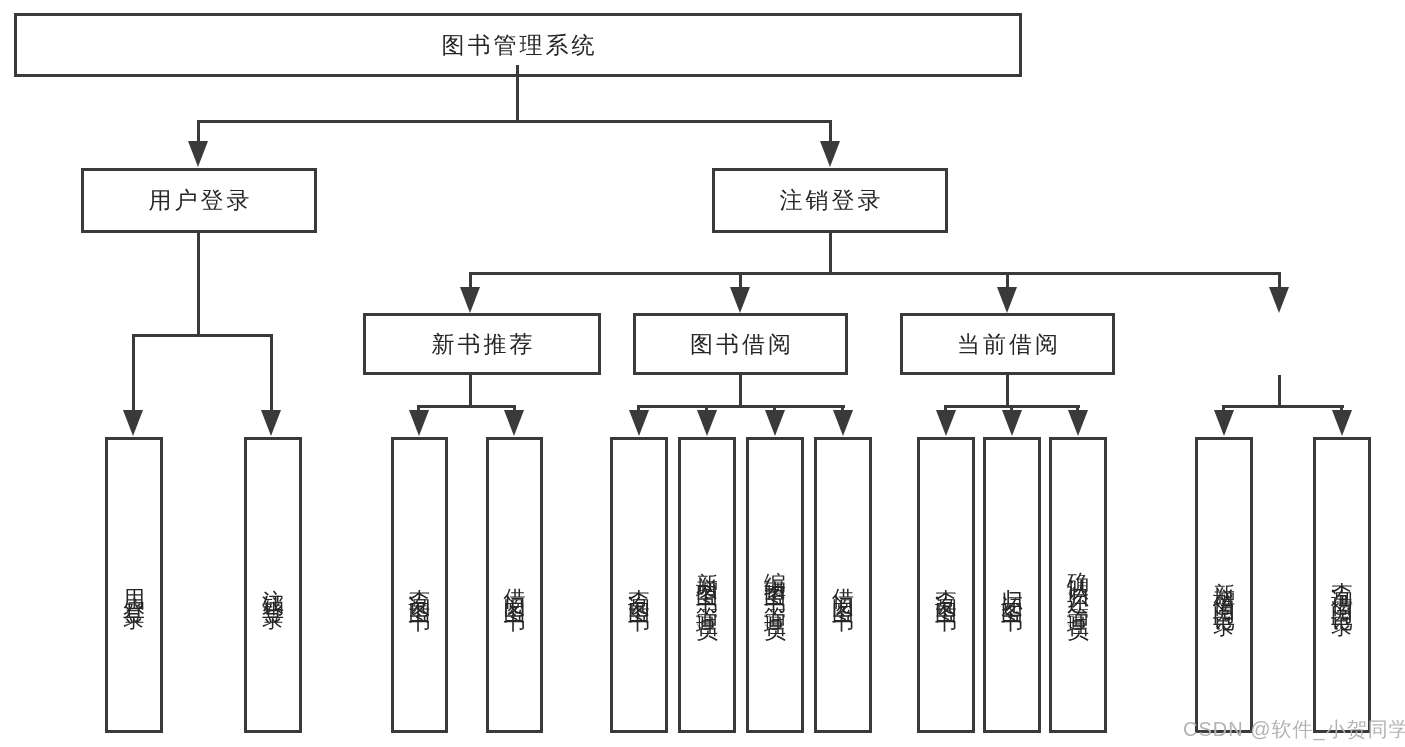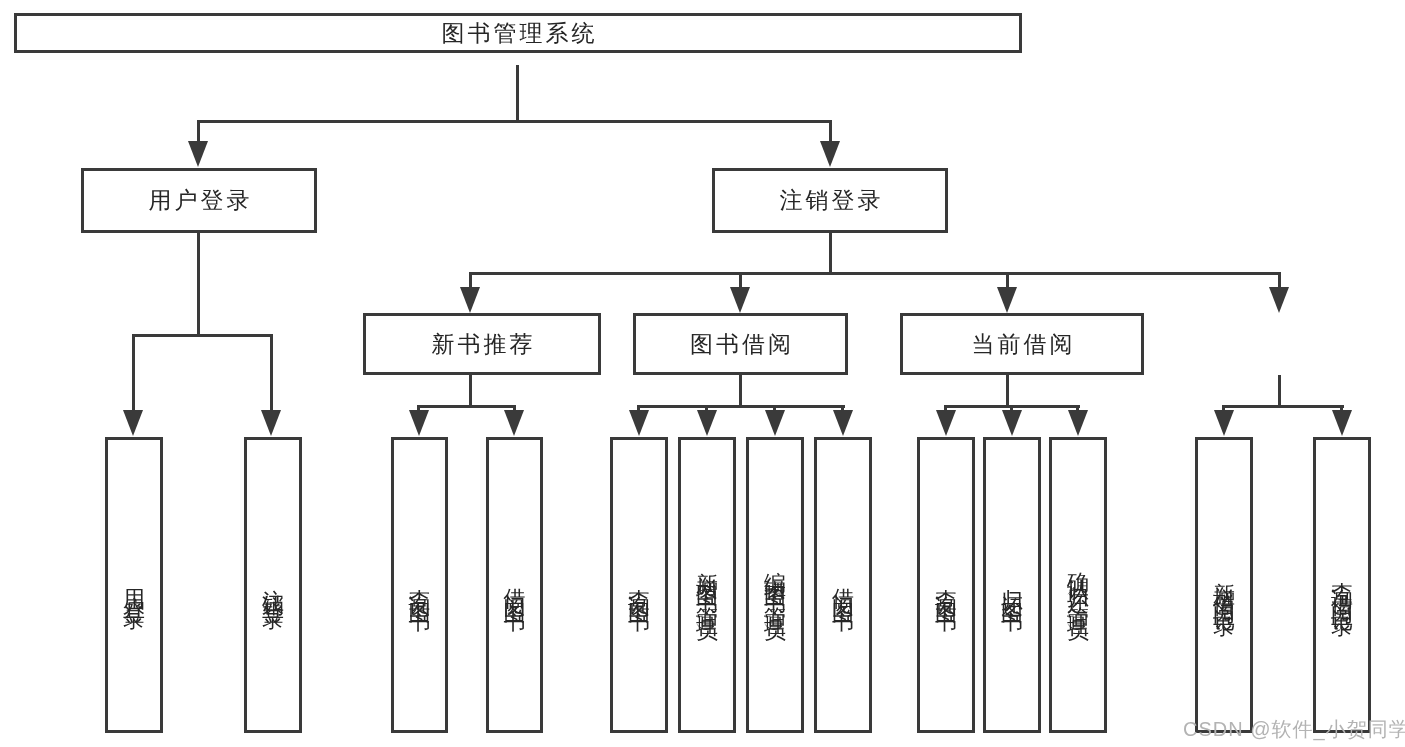--- a/index.html
+++ b/index.html
@@ -58,21 +58,21 @@
     letter-spacing: 1px;
     white-space: nowrap;
     z-index: 10;
   }
 </style>
 </head>
 <body>
 
 <div id="stage">
 
-  <div class="box" style="left:14px; top:13px; width:1008px; height:40px;">图书管理系统</div>
+  <div class="box" style="left:14px; top:13px; width:1008px; height:64px;">图书管理系统</div>
 
   <div class="vline" style="left:516px; top:65px; height:55px;"></div>
   <div class="hline" style="left:197px; top:120px; width:635px;"></div>
   <div class="vline" style="left:197px; top:120px; height:22px;"></div>
   <div class="arrow" style="left:188px; top:141px;"></div>
   <div class="vline" style="left:829px; top:120px; height:22px;"></div>
   <div class="arrow" style="left:820px; top:141px;"></div>
 
   <div class="box" style="left:81px; top:168px; width:236px; height:65px;">用户登录</div>
   <div class="box" style="left:712px; top:168px; width:236px; height:65px;">注销登录</div>
@@ -93,21 +93,21 @@
   <div class="arrow" style="left:460px; top:287px;"></div>
   <div class="vline" style="left:739px; top:272px; height:17px;"></div>
   <div class="arrow" style="left:730px; top:287px;"></div>
   <div class="vline" style="left:1006px; top:272px; height:17px;"></div>
   <div class="arrow" style="left:997px; top:287px;"></div>
   <div class="vline" style="left:1278px; top:272px; height:17px;"></div>
   <div class="arrow" style="left:1269px; top:287px;"></div>
 
   <div class="box" style="left:363px; top:313px; width:238px; height:62px;">新书推荐</div>
   <div class="box" style="left:633px; top:313px; width:215px; height:62px;">图书借阅</div>
-  <div class="box" style="left:900px; top:313px; width:244px; height:62px;">当前借阅</div>
+  <div class="box" style="left:900px; top:313px; width:215px; height:62px;">当前借阅</div>
 
   <div class="vline" style="left:469px; top:375px; height:33px;"></div>
   <div class="hline" style="left:417px; top:405px; width:99px;"></div>
   <div class="vline" style="left:417px; top:405px; height:8px;"></div>
   <div class="arrow" style="left:409px; top:410px;"></div>
   <div class="vline" style="left:513px; top:405px; height:8px;"></div>
   <div class="arrow" style="left:504px; top:410px;"></div>
 
   <div class="vbox" style="left:391px; top:437px; width:57px; height:296px;">查询图书</div>
   <div class="vbox" style="left:486px; top:437px; width:57px; height:296px;">借阅图书</div>

